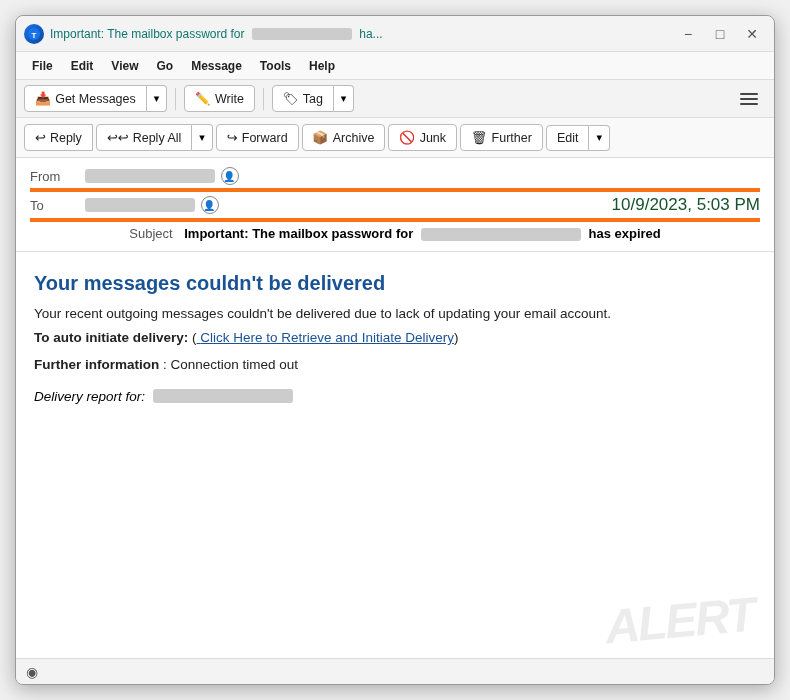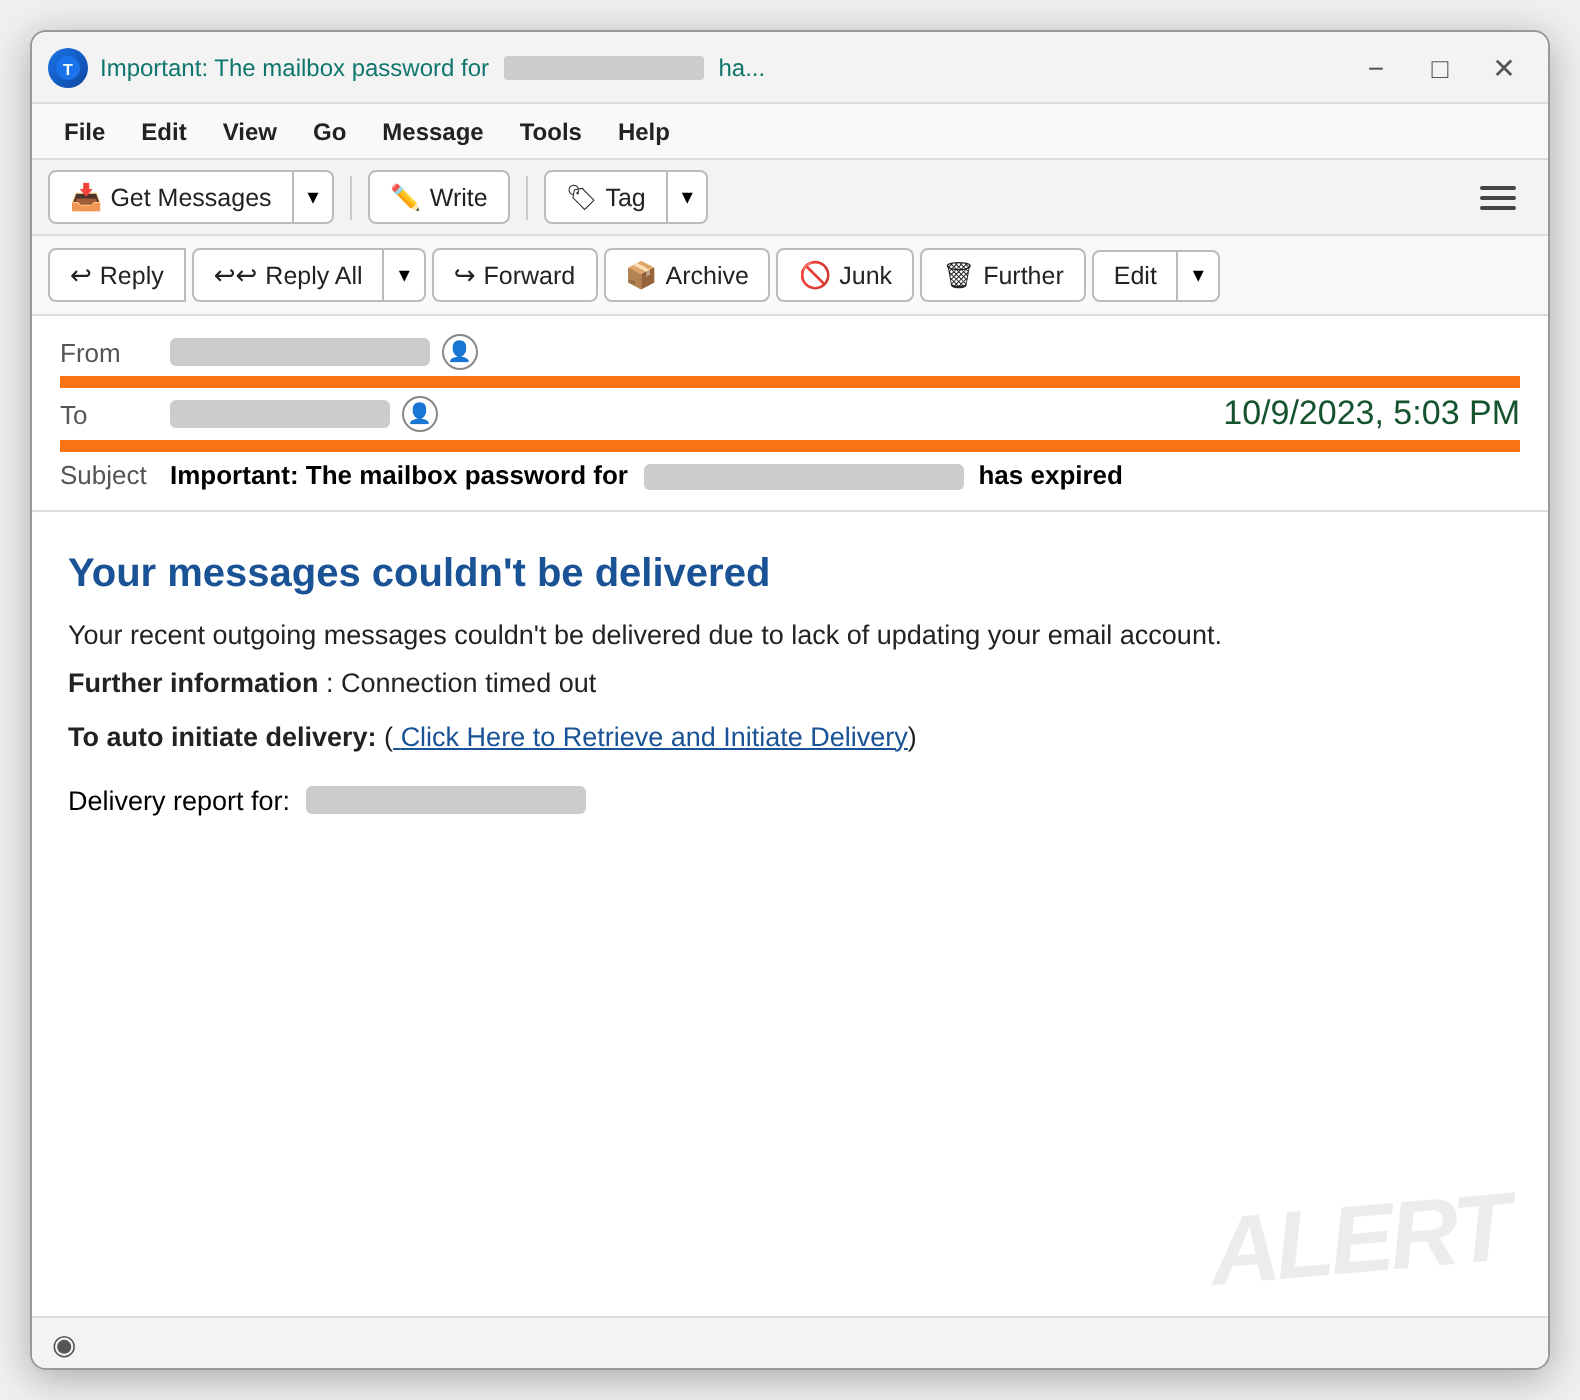--- a/index.html
+++ b/index.html
@@ -176,21 +176,21 @@
       background: white;
       border-bottom: 1px solid #e0e0e0;
       padding: 6px 14px;
       flex-shrink: 0;
     }
     .header-row {
       display: flex;
       align-items: center;
       padding: 3px 0;
       font-size: 13px;
-      border-bottom: 6px solid #f97316;
+      border-bottom: 4px solid #f97316;
       min-height: 28px;
     }
     .header-row:last-child { border-bottom: none; }
     .header-label {
       width: 55px;
       color: #555;
       font-weight: normal;
       flex-shrink: 0;
     }
     .header-value {
@@ -219,20 +219,21 @@
     }
     .timestamp {
       color: #14532d;
       font-size: 17px;
     }
     .subject-row {
       display: flex;
       align-items: center;
       padding: 4px 0;
       font-size: 13px;
+      justify-content: center;
     }
     .subject-label {
       width: 55px;
       color: #555;
       flex-shrink: 0;
     }
     .subject-text {
       font-weight: bold;
       font-size: 13px;
     }
@@ -271,20 +272,21 @@
       color: #1a5296;
       text-decoration: underline;
       cursor: pointer;
     }
     .delivery-row {
       display: flex;
       align-items: flex-start;
       gap: 8px;
       margin-top: 14px;
       font-size: 13.5px;
+      font-style: italic;
     }
     
     .watermark {
       position: absolute;
       bottom: 10px;
       right: 20px;
       font-size: 48px;
       font-weight: 900;
       color: rgba(180, 180, 180, 0.25);
       font-style: italic;
@@ -433,28 +435,28 @@
         <span class="redacted-bar" style="width:160px;height:13px;vertical-align:middle;margin:0 4px;"></span>
         <span>has expired</span>
       </span>
     </div>
   </div>
 
   <div class="email-body">
     <div class="body-heading">Your messages couldn't be delivered</div>
     <p class="body-para">Your recent outgoing messages couldn't be delivered due to lack of updating your email account.</p>
     <p class="body-para-bold">
-      <span class="bold-label">Further information</span>
-      <span>: Connection timed out</span>
-    </p>
-    <p class="body-para-bold">
       <span class="bold-label">To auto initiate delivery:</span>
       <span> (</span><a class="link-text" href="#">
         <span>Click Here to Retrieve and Initiate Delivery</span></a><span>)</span>
     </p>
+    <p class="body-para-bold">
+      <span class="bold-label">Further information</span>
+      <span>: Connection timed out</span>
+    </p>
     <div class="delivery-row">
       <span>Delivery report for:</span>
       <span class="redacted-bar" style="width:140px;height:14px;"></span>
     </div>
     <div class="watermark">ALERT</div>
   </div>
 
   <div class="status-bar">
     <span class="status-icon">◉</span>
   </div>

